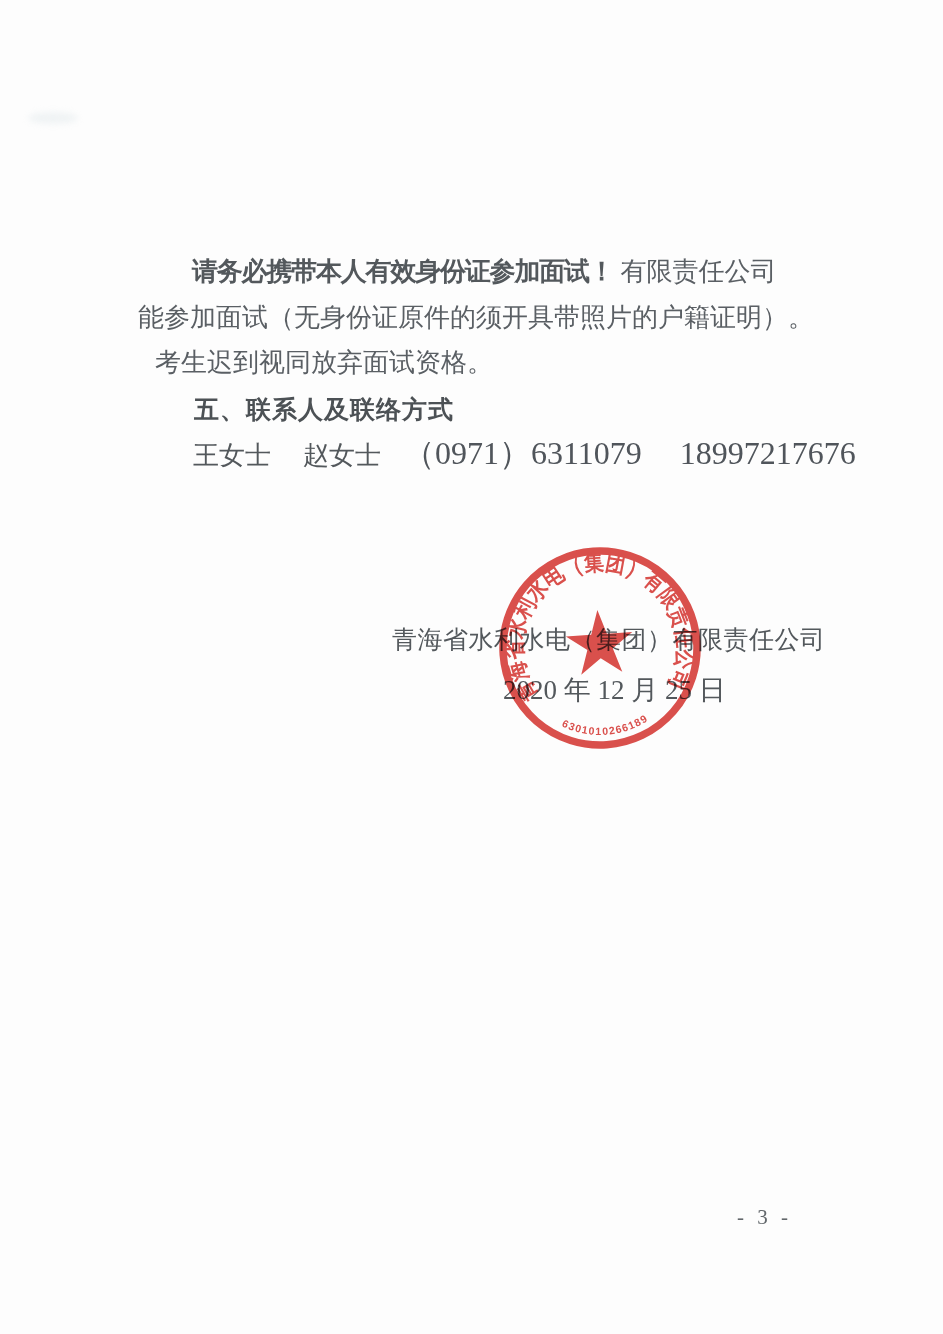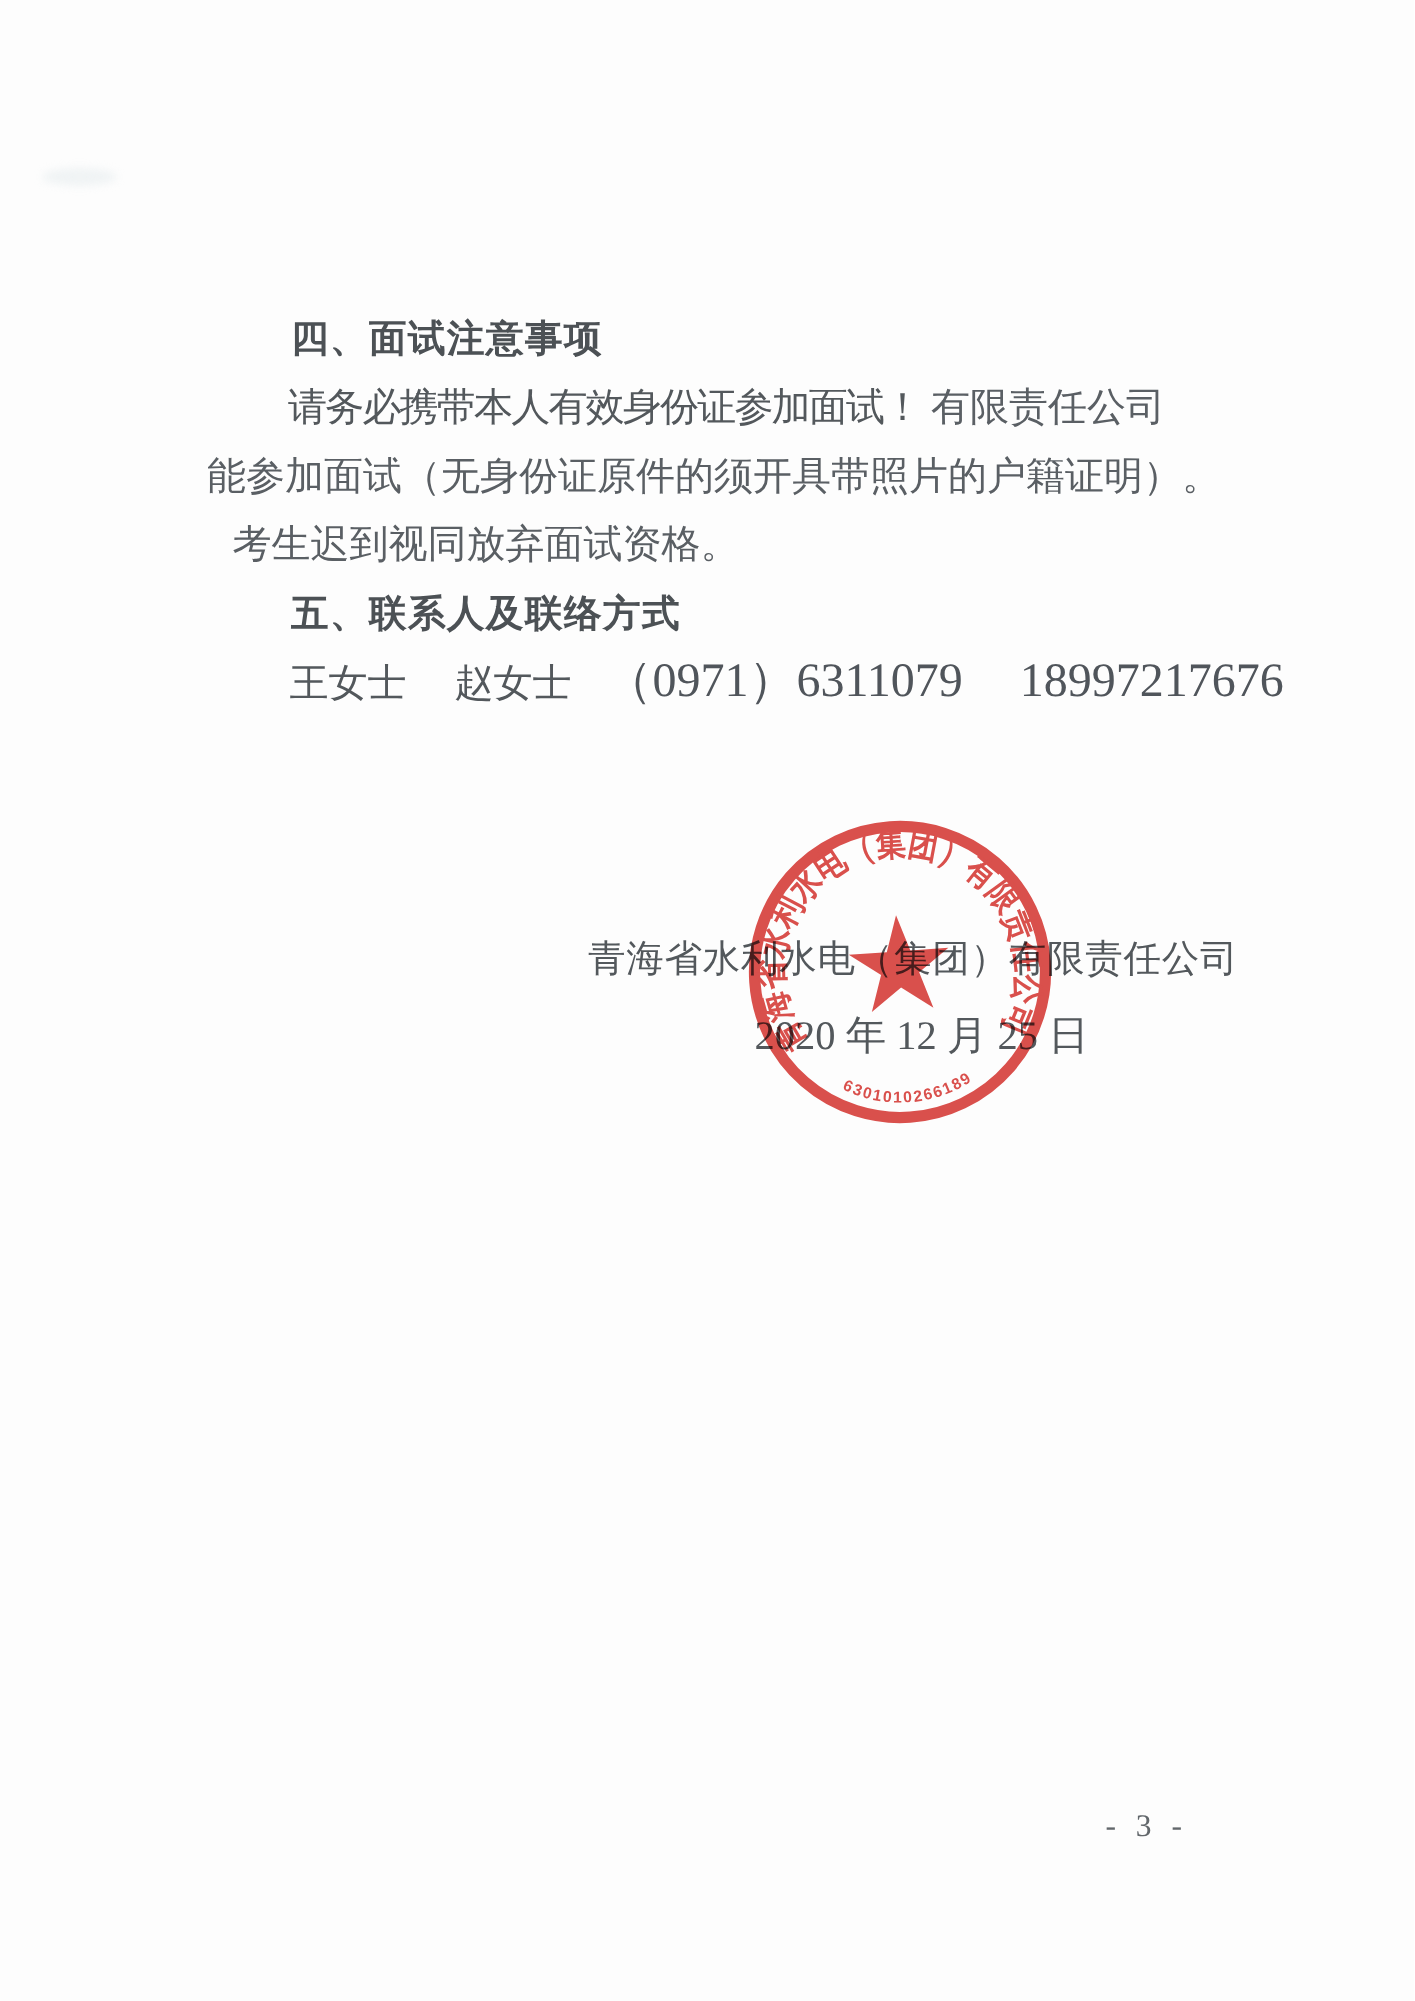--- a/index.html
+++ b/index.html
@@ -27,21 +27,21 @@
 
   .line {
     position:absolute;
     font-size:26px;
     line-height:1;
     margin:0;
     white-space:nowrap;
     color:#5a5f64;
   }
   .l1 { left:192px; top:259px; }
-  .bold-kai { font-weight:400; color:#53585c; letter-spacing:-1.2px; margin-right:7px; }
+  .bold-kai { font-weight:700; color:#53585c; letter-spacing:-1.2px; margin-right:7px; }
   .l2 { left:138px; top:305px; }
   .l3 { left:138px; top:350px;margin-left:17px; }
 
   .contacts { left:193px; top:437px; color:#53585c; }
   .contacts .num { font-size:32px; color:#50555b; }
   .gap1 { margin-left:32px; }
   .gap2 { margin-left:22px; }
   .gap3 { margin-left:38px;text-align:center; }
 
   .company {
@@ -84,21 +84,20 @@
     filter:blur(3px); opacity:0.6;
   }
 </style>
 </head>
 <body>
 
 <div class="page">
 
   <div class="smudge"></div>
 
-  <h2 class="h sec4">四、面试注意事项</h2>
 
   <p class="line l1"><span class="bold-kai">请务必携带本人有效身份证参加面试！</span><span>有限责任公司</span></p>
 
   <p class="line l2">能参加面试（无身份证原件的须开具带照片的户籍证明）。</p>
 
   <p class="line l3">考生迟到视同放弃面试资格。</p>
 
   <h2 class="h sec5">五、联系人及联络方式</h2>
 
   <p class="line contacts"><span>王女士</span><span class="gap1">赵女士</span><span class="gap2 num">（0971）6311079</span><span class="gap3 num">18997217676</span></p>

